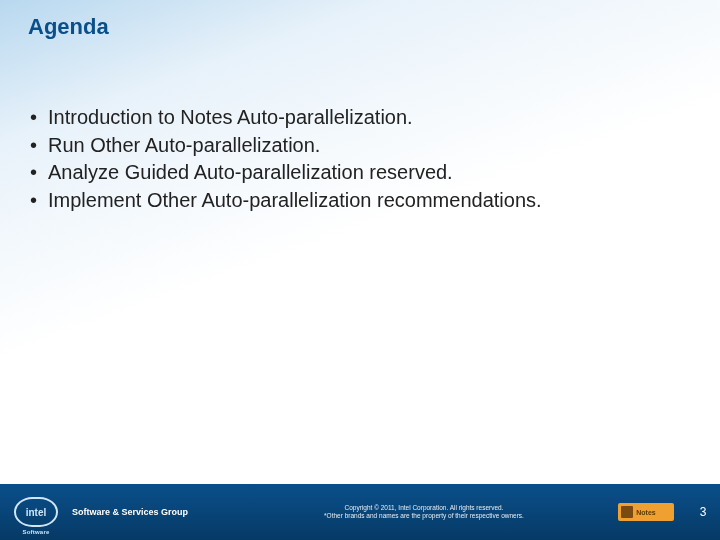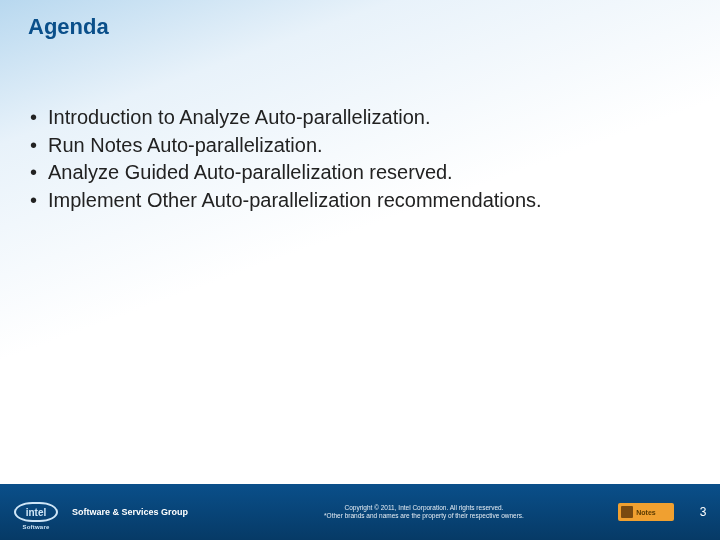--- a/index.html
+++ b/index.html
@@ -34,21 +34,21 @@
     color: #fff;
     display: flex;
     align-items: center;
   }
   .logo-wrap {
     width: 72px; height: 56px;
     display: flex; align-items: center; justify-content: center;
     flex: 0 0 72px;
   }
   .intel-logo {
-    width: 44px; height: 20px;
+    width: 44px; height: 30px;
     border: 2px solid #cfe6f7;
     border-radius: 50% / 60%;
     display: flex; align-items: center; justify-content: center;
     color: #cfe6f7;
     font-size: 10px; font-weight: bold;
     font-family: Arial, sans-serif;
     position: relative;
   }
   .intel-logo::after {
     content: attr(data-sub);
@@ -112,25 +112,25 @@
 </head>
 <body>
 
 <div class="slide">
 
   <div class="title">Agenda</div>
 
   <div class="bullets">
     <div class="item">
       <span class="dot">•</span>
-      <span class="txt">Introduction to Analyze Auto-parallelization.</span>
+      <span class="txt">Introduction to Notes Auto-parallelization.</span>
     </div>
     <div class="item">
       <span class="dot">•</span>
-      <span class="txt">Run Notes Auto-parallelization.</span>
+      <span class="txt">Run Other Auto-parallelization.</span>
     </div>
     <div class="item">
       <span class="dot">•</span>
       <span class="txt">Analyze Guided Auto-parallelization reserved.</span>
     </div>
     <div class="item">
       <span class="dot">•</span>
       <span class="txt">Implement Other Auto-parallelization recommendations.</span>
     </div>
   </div>

